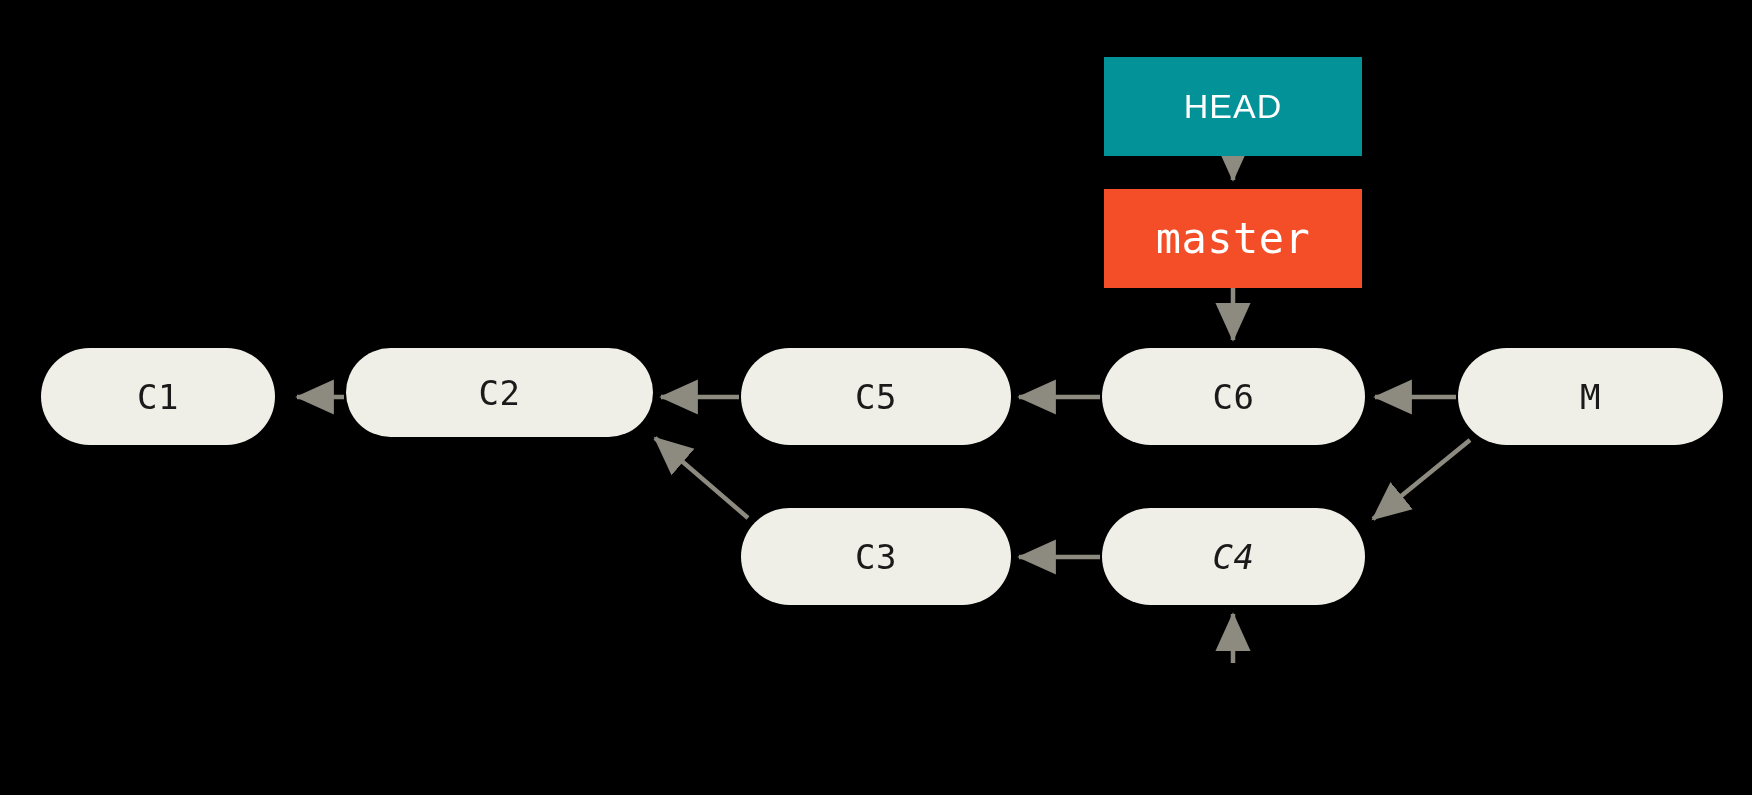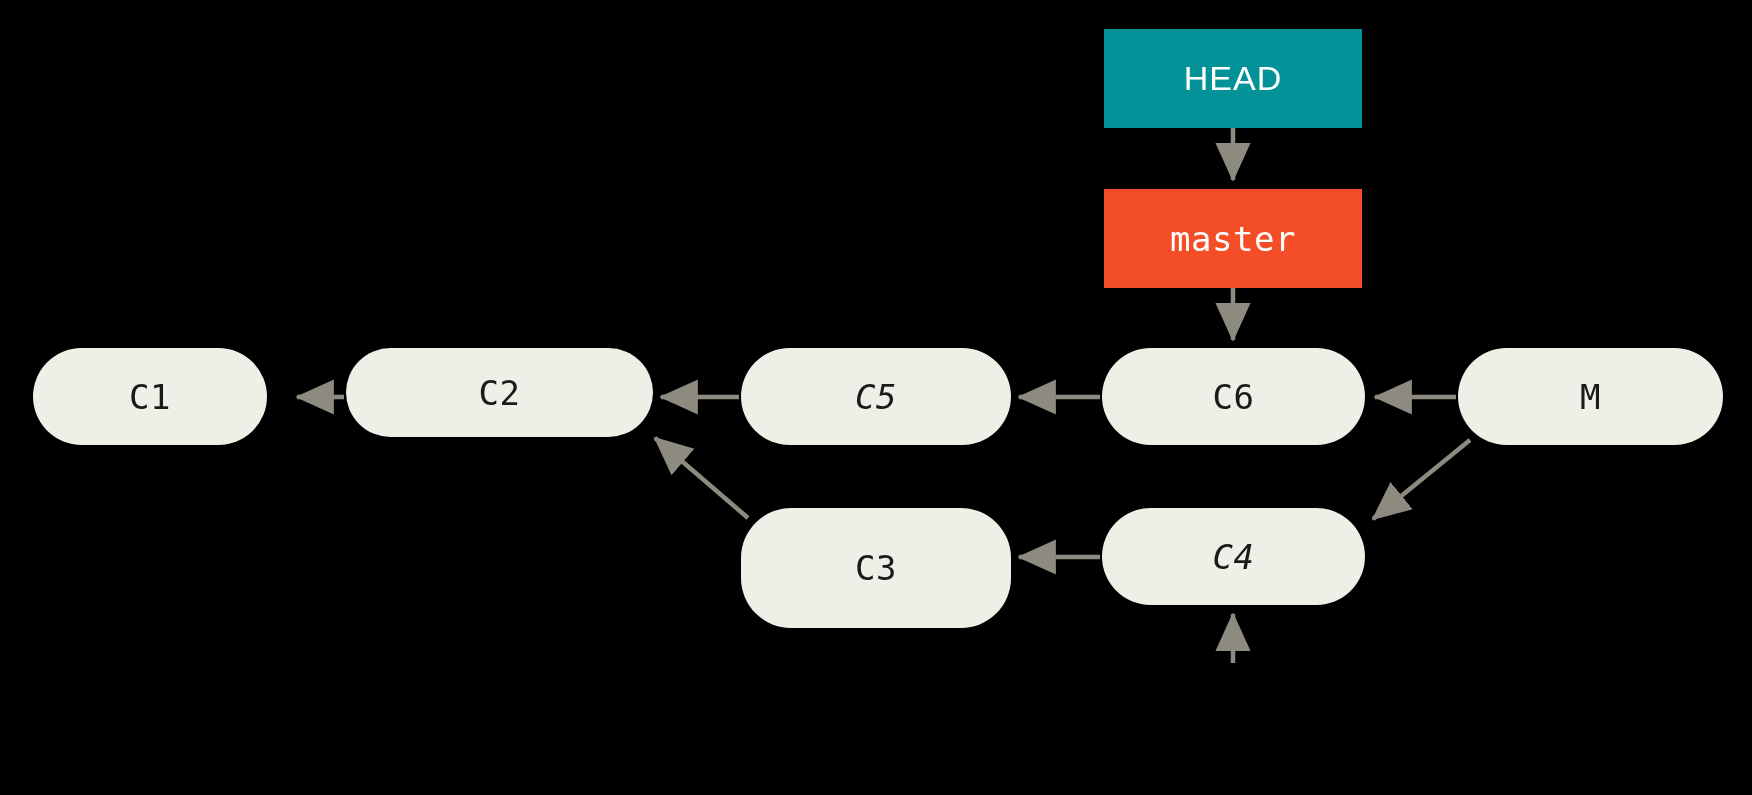--- a/index.html
+++ b/index.html
@@ -43,28 +43,29 @@
     position: absolute;
     display: flex;
     align-items: center;
     justify-content: center;
     color: #ffffff;
     box-sizing: border-box;
   }
   .ref.branch {
     background: #f34e27;
     font-family: "DejaVu Sans Mono", "Liberation Mono", monospace;
-    font-size: 34px;
+    font-size: 42px;
     letter-spacing: 0.5px;
   }
   .ref.head {
     background: #049299;
     font-family: "Liberation Sans", sans-serif;
     font-size: 34px;
     letter-spacing: 1px;
+    margin-top: 28px;
   }
 </style>
 </head>
 <body>
 
 <div id="canvas">
 
   <svg id="edges" viewBox="0 0 1752 795">
     <defs>
       <marker id="ah" markerWidth="9" markerHeight="9" refX="8.2" refY="4.5" orient="auto" markerUnits="strokeWidth">
@@ -78,36 +79,36 @@
       <line x1="1456" y1="397" x2="1375" y2="397"></line>
       <line x1="748" y1="518" x2="655" y2="438"></line>
       <line x1="1100" y1="557" x2="1019" y2="557"></line>
       <line x1="1470" y1="440" x2="1373" y2="519"></line>
       <line x1="1233" y1="128" x2="1233" y2="180"></line>
       <line x1="1233" y1="288" x2="1233" y2="340"></line>
       <line x1="1233" y1="663" x2="1233" y2="614"></line>
     </g>
   </svg>
 
-  <div class="commit" style="left:33px; top:348px; width:234px; height:97px;">
+  <div class="commit" style="left:41px; top:348px; width:234px; height:97px;">
     <span>C1</span>
   </div>
   <div class="commit" style="left:346px; top:348px; width:307px; height:89px;">
     <span>C2</span>
   </div>
-  <div class="commit" style="left:741px; top:348px; width:270px; height:97px;font-style:italic;">
+  <div class="commit" style="left:741px; top:348px; width:270px; height:97px;">
     <span>C5</span>
   </div>
   <div class="commit" style="left:1102px; top:348px; width:263px; height:97px;">
     <span>C6</span>
   </div>
   <div class="commit" style="left:1458px; top:348px; width:265px; height:97px;">
     <span>M</span>
   </div>
-  <div class="commit" style="left:741px; top:508px; width:270px; height:120px;">
+  <div class="commit" style="left:741px; top:508px; width:270px; height:97px;">
     <span>C3</span>
   </div>
   <div class="commit" style="left:1102px; top:508px; width:263px; height:97px;font-style:italic;">
     <span>C4</span>
   </div>
 
   <div class="ref head" style="left:1104px; top:29px; width:258px; height:99px;">
     <span>HEAD</span>
   </div>
   <div class="ref branch" style="left:1104px; top:189px; width:258px; height:99px;">

